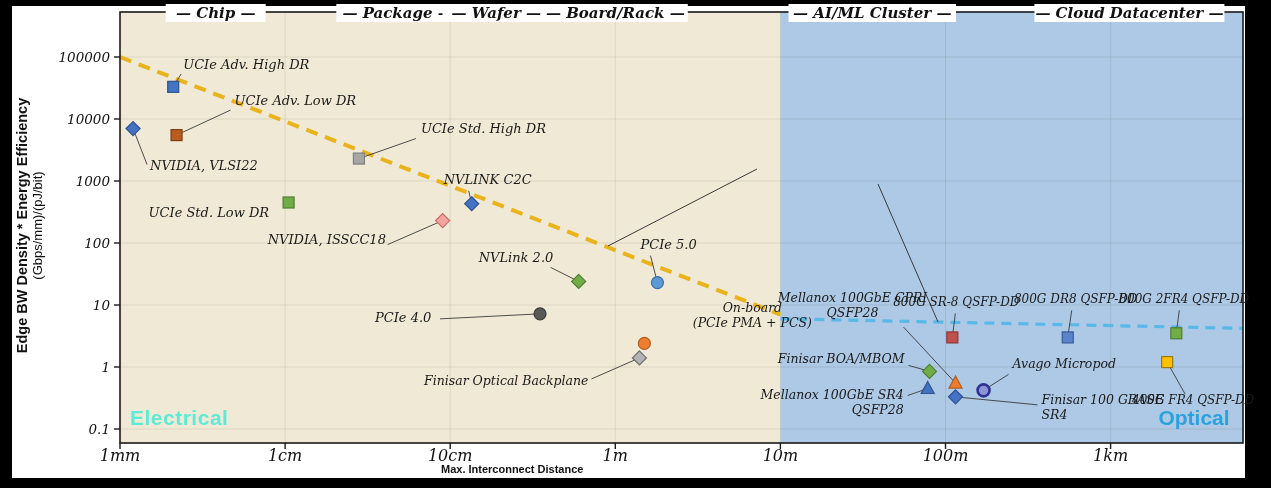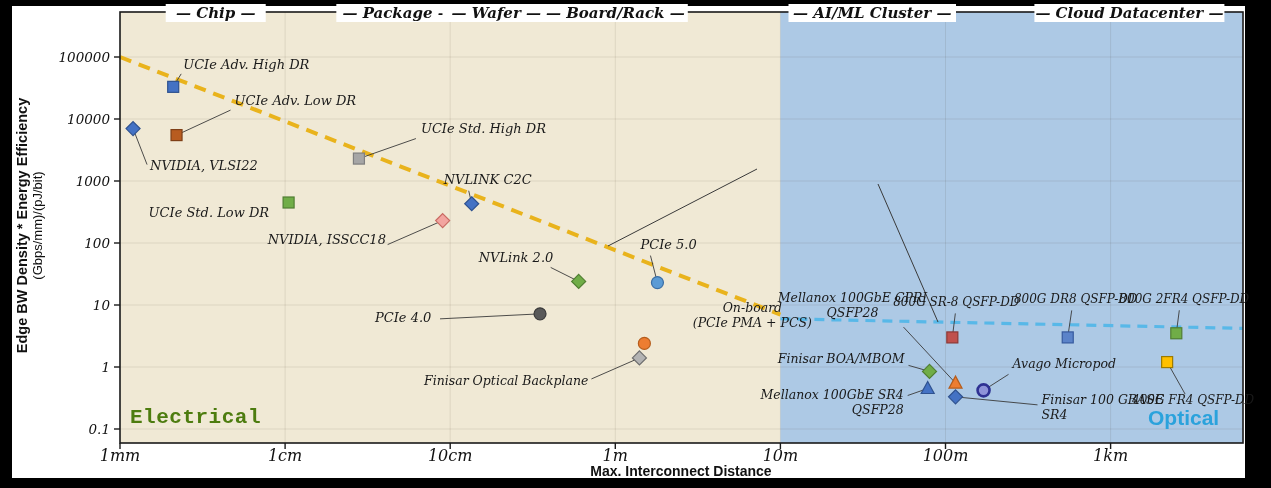--- a/index.html
+++ b/index.html
@@ -6,22 +6,22 @@
   html,body { background:#000; font-family:"Liberation Sans",sans-serif; }
   #root { position:relative; width:1271px; height:488px; background:#000; overflow:hidden; }
   #plot { position:absolute; left:0; top:0; }
   .plabel { font:italic 13px "DejaVu Serif",serif; fill:#1a1a1a; }
   .zlabel { font:italic bold 15px "DejaVu Serif",serif; fill:#111; }
   .xtick  { font:italic 16px "DejaVu Serif",serif; fill:#111; }
   .ytick  { font:italic 13.5px "DejaVu Serif",serif; fill:#111; }
   .overlay { position:absolute; pointer-events:none; color:#111; }
   #iwall  { left:744px; top:126px; width:340px; font:italic 34px "DejaVu Serif",serif; white-space:nowrap; }
   #elec   { left:130px; top:406px; font-weight:bold; font-size:21px; letter-spacing:.5px; }
-  #opti   { left:1148px; top:406px; width:92px; text-align:left; font-weight:bold; font-size:21px; }
-  #xtitle { left:441px; top:463px; width:480px; text-align:center; font-weight:bold; font-size:14px; }
+  #opti   { left:1148px; top:406px; width:92px; text-align:center; font-weight:bold; font-size:21px; }
+  #xtitle { left:441px; top:463px; width:480px; font-weight:bold; font-size:11px; }
   #ytitle { left:-181px; top:210px; width:420px; text-align:center; transform:rotate(-90deg); }
   #ytitle .yt1 { display:block; font-weight:bold; font-size:14.5px; }
   #ytitle .yt2 { display:block; font-size:13px; }
 </style>
 </head>
 <body>
 
 <div id="root">
   <svg id="plot" width="1271" height="488" viewBox="0 0 1271 488">
       <rect x="12" y="6" width="1233" height="472" fill="#ffffff"></rect>
@@ -213,16 +213,16 @@
     </svg>
 
   <div class="overlay" id="ytitle">
     <span class="yt1">Edge BW Density * Energy Efficiency</span>
     <span class="yt2">(Gbps/mm)/(pJ/bit)</span>
   </div>
 
   <div class="overlay" id="xtitle">Max. Interconnect Distance</div>
 
 
-  <div class="overlay" id="elec" style="color: #4d7c0f; font-family: Liberation Mono, monospace;">Electrical</div>
+  <div class="overlay" id="elec" style="color: #5eead4;">Electrical</div>
 
   <div class="overlay" id="opti" style="color: rgb(42, 162, 220);">Optical</div>
 </div>
 
 </body></html>

